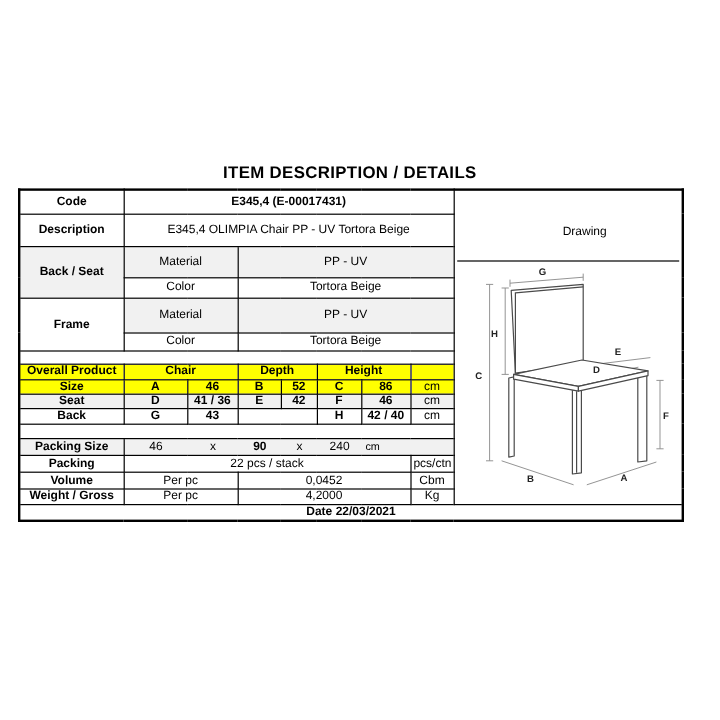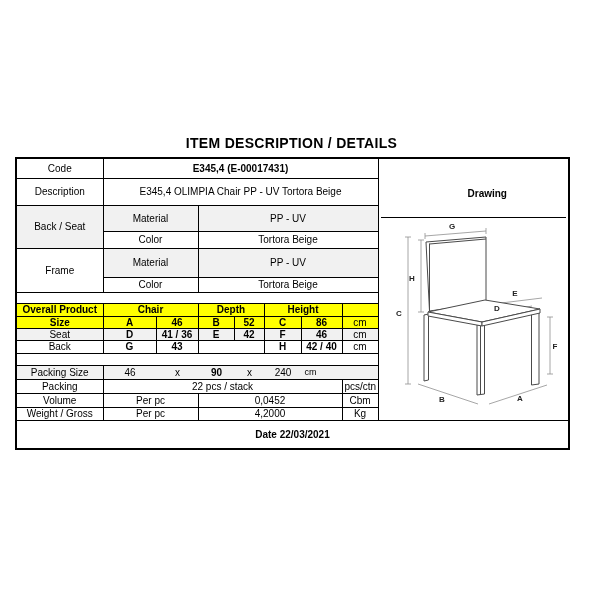--- a/index.html
+++ b/index.html
@@ -14,33 +14,33 @@
   }
   table.spec{
     position:absolute;left:15px;top:157px;width:553px;
     border-collapse:collapse;table-layout:fixed;
     border:2px solid #000;
   }
   table.spec td{
     border:1px solid #000;font-size:10px;text-align:center;
     padding:0 2px;overflow:hidden;white-space:nowrap;vertical-align:middle;
   }
-  td.lbl{text-align:left;font-weight:normal;padding-left:4px;margin-top:23px;}
+  td.lbl{text-align:left;font-weight:bold;padding-left:4px;margin-top:23px;}
   td.sub{font-size:9px;}
   td.unit{font-size:9px;text-align:left;padding-left:3px;font-weight:normal;}
   td.key{font-weight:bold;}
   td.val{font-weight:bold;}
   td.yellow{background:#ffff00;}
   td.shade{background:#f1f1f1;}
   td.bold{font-weight:bold;}
   td.empty-row{border-left:1px solid #000;border-right:1px solid #000;}
   td.draw-cell{padding:0;vertical-align:top;}
   .draw-header{
     height:47px;border-bottom:1px solid #000;display:flex;align-items:center;
-    justify-content:center;font-weight:bold;font-size:10px;padding-left:28px;
+    justify-content:center;font-weight:normal;font-size:10px;padding-left:28px;
   }
   .draw-body{height:191px;}
   .draw-body svg{display:block;}
   .psize{display:flex;align-items:center;width:100%;height:100%;}
   .psize span{display:inline-block;text-align:center;}
   .ps0{width:53px;} .ps1{width:42px;} .ps2{width:36px;font-weight:bold;}
   .ps3{width:30px;} .ps4{width:37px;}
   .ps5{flex:1;text-align:left !important;padding-left:3px;font-size:9px;}
   .datecell{font-weight:bold;font-size:10px;}
 </style>
@@ -206,17 +206,17 @@
     <td class="unit">Cbm</td>
   </tr>
 
   <tr style="height:13px">
     <td class="lbl">Weight / Gross</td>
     <td colspan="2">Per pc</td>
     <td colspan="4">4,2000</td>
     <td class="unit">Kg</td>
   </tr>
 
-  <tr style="height:29px">
+  <tr style="height:14px">
     <td colspan="9" class="datecell">Date 22/03/2021</td>
   </tr>
 </tbody>
   </table>
 
 </body></html>

